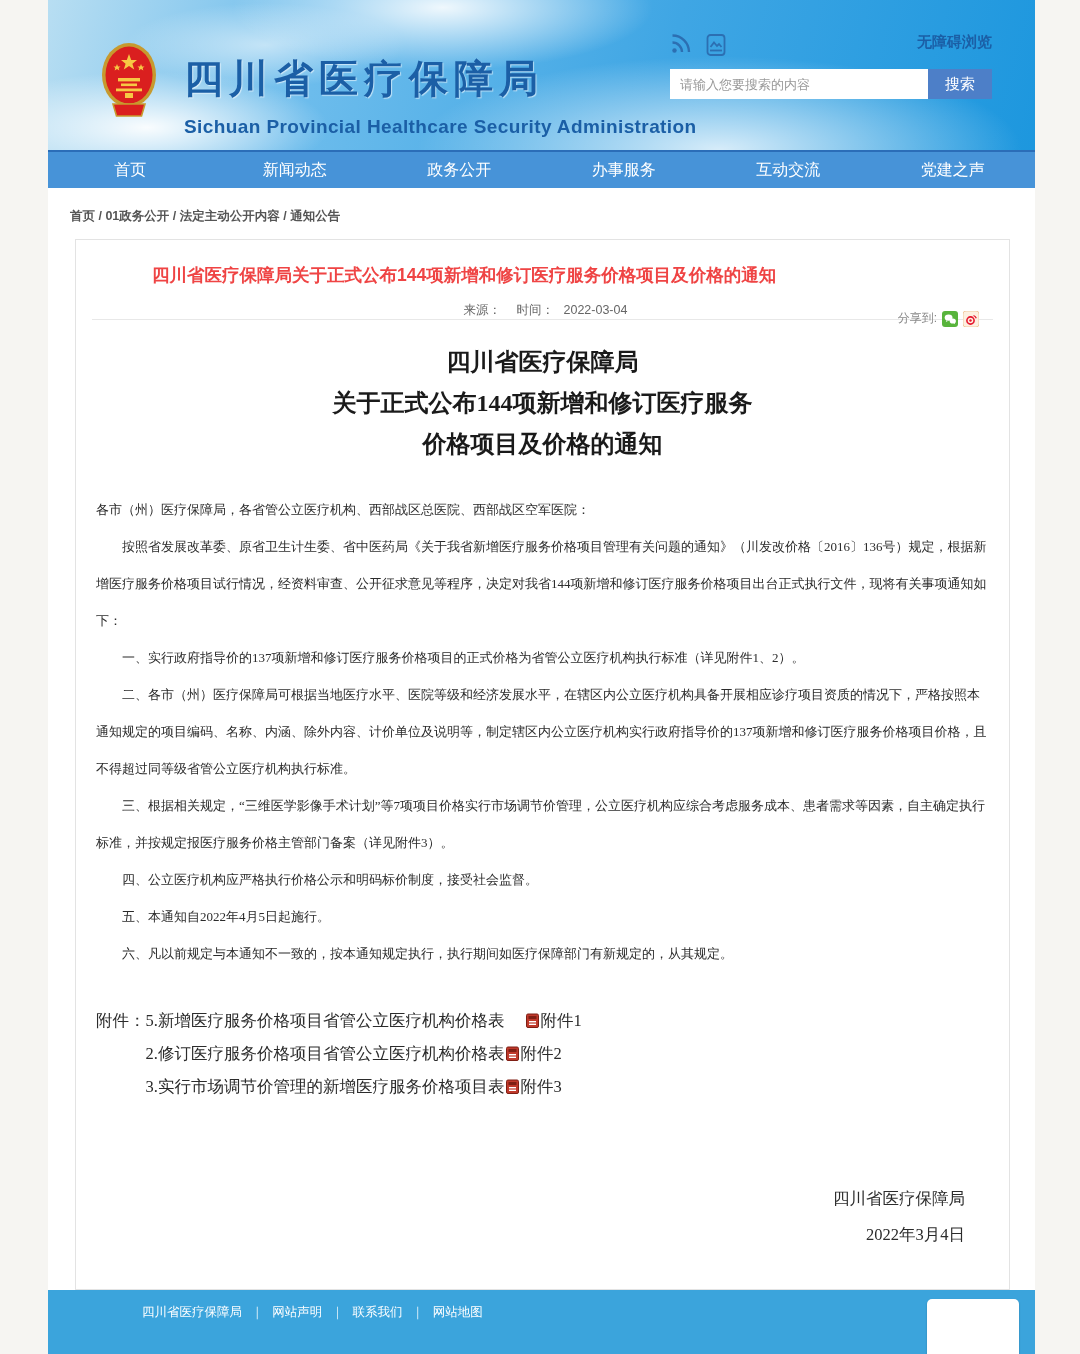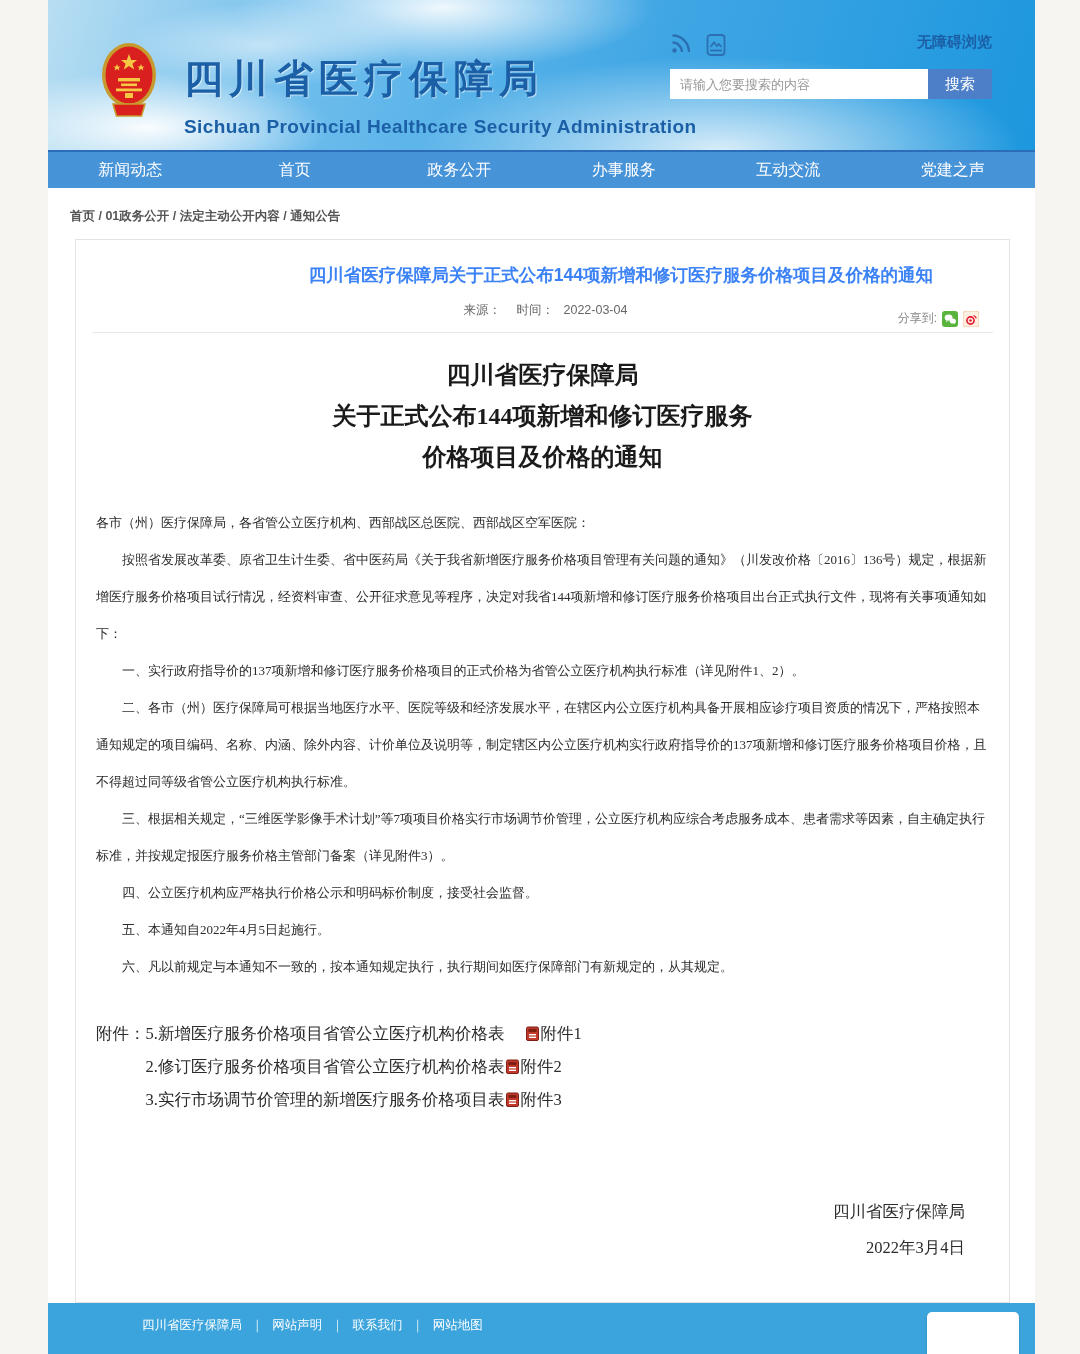--- a/index.html
+++ b/index.html
@@ -58,25 +58,25 @@
   
   .main-area { flex:1; background:#fff; }
   .breadcrumb-row { padding:18px 0 10px 22px; }
   .breadcrumb { font-size:12.5px; font-weight:bold; color:#555; }
 
   .article-box {
     margin:4px 25px 0 27px; border:1px solid #e3e3e3; background:#fff;
     padding:22px 16px 36px 16px; min-height:964px;
   }
   .list-title {
-    text-align:right; color:#3b82f6; font-size:17.5px; font-weight:bold; line-height:26px;
+    text-align:left; color:#ef4444; font-size:17.5px; font-weight:bold; line-height:26px;
     padding:0 60px;
   }
   .meta-row {
-    position:relative; margin-top:14px; padding-bottom:13px; border-bottom:1px solid #e8e8e8;
+    position:relative; margin-top:14px; padding-bottom:0; border-bottom:1px solid #e8e8e8;
     text-align:center; font-size:12.5px; color:#666;
   }
   .meta-label { margin:0 6px; }
   .share-box { position:absolute; right:14px; top:8px; display:flex; align-items:center; font-size:12px; color:#888; }
   .share-icon { margin-left:5px; display:inline-flex; cursor:pointer; }
 
   .doc-title {
     margin-top:22px; text-align:center; color:#1a1a1a;
     font-family:"Liberation Serif","DejaVu Serif",serif;
     font-size:24px; font-weight:bold; line-height:41px;
@@ -168,22 +168,22 @@
         <span class="accessibility-link">无障碍浏览</span>
       </div>
       <div class="search-row">
         <input class="search-input" placeholder="请输入您要搜索的内容" style="">
         <button class="search-button">搜索</button>
       </div>
     </div>
   </header>
 
   <nav class="main-nav">
+    <div class="nav-item">首页</div>
     <div class="nav-item">新闻动态</div>
-    <div class="nav-item">首页</div>
     <div class="nav-item">政务公开</div>
     <div class="nav-item">办事服务</div>
     <div class="nav-item">互动交流</div>
     <div class="nav-item">党建之声</div>
   </nav>
 
   <div class="main-area">
     <div class="breadcrumb-row">
       <span class="breadcrumb">首页 / 01政务公开 / 法定主动公开内容  / 通知公告</span>
     </div>

